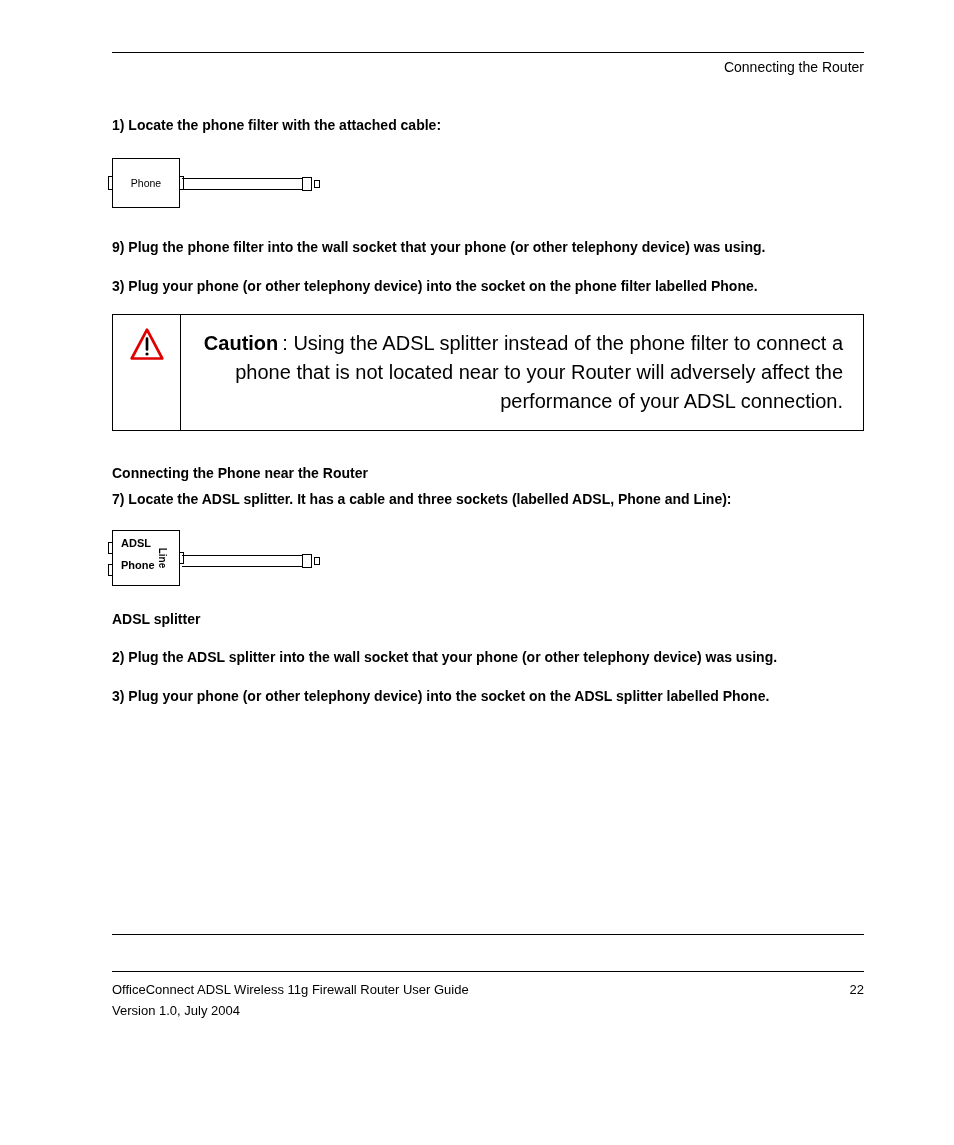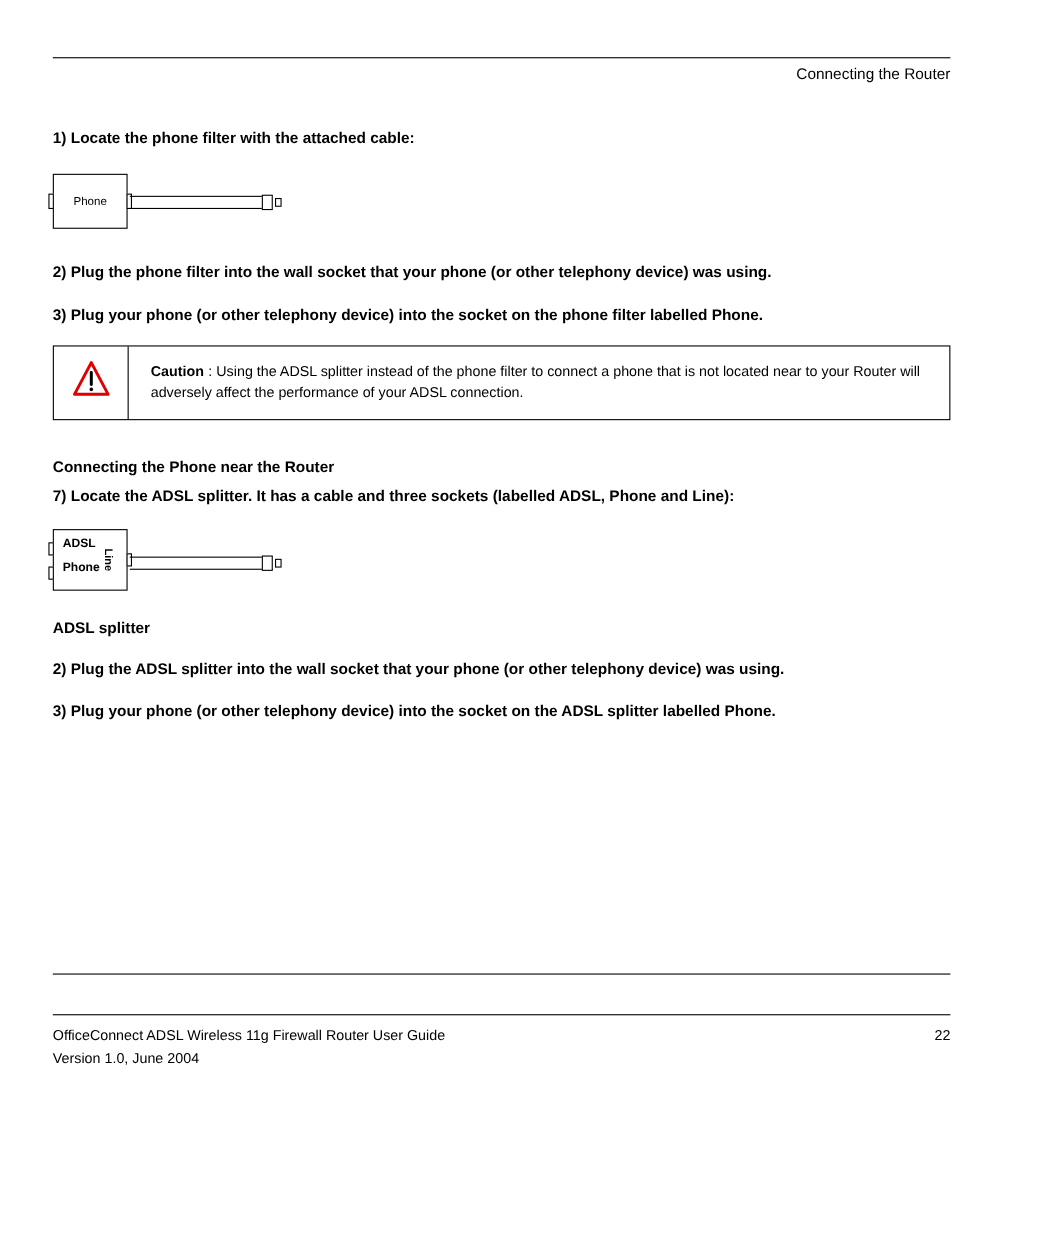--- a/index.html
+++ b/index.html
@@ -6,21 +6,21 @@
     margin: 0;
     padding: 0;
     background: #fff;
     font-family: "Segoe UI", Tahoma, Verdana, Arial, sans-serif;
     color: #000;
     width: 954px;
   }
   .page {
     box-sizing: border-box;
     width: 954px;
-    padding: 52px 90px 40px 48px;
+    padding: 52px 90px 40px 112px;
     position: relative;
   }
   .hr {
     border: none;
     border-top: 1.6px solid #000;
     margin: 0;
   }
   .header-title {
     text-align: right;
     font-size: 14px;
@@ -178,22 +178,23 @@
     display:flex;
     align-items:flex-start;
     justify-content:center;
     padding-top:12px;
     box-sizing:border-box;
   }
   .caution .iconcell svg { width:36px;height:36px; }
   .caution .textcell {
     flex:1;
     padding: 14px 20px;
-    font-size:13px;
+    font-size:20px;
     line-height:1.45;
+    text-align:right;
   }
   .caution .textcell .ctitle {
     font-weight:bold;
     margin-right:4px;
   }
   
   h3.sect {
     font-size:14px;
     font-weight:bold;
     margin: 34px 0 8px 0;
@@ -229,21 +230,21 @@
       <div class="jack-right"></div>
       <span class="filter-label">Phone</span>
     </div>
     <div class="cable">
       <div class="wire-top"></div>
       <div class="wire-bottom"></div>
       <div class="plug"></div>
     </div>
   </div>
 
-  <p class="para">2) Plug the phone filter into the wall socket that your phone (or other telephony device) was using.</p>
+  <p class="para">9) Plug the phone filter into the wall socket that your phone (or other telephony device) was using.</p>
 
   <p class="para">
     <span>3) Plug your phone (or other telephony device) into the socket on the phone filter labelled </span><b>Phone</b><span>.</span>
   </p>
 
   <div class="caution">
     <div class="iconcell">
       <svg viewBox="0 0 40 40">
         <polygon points="20,3 37,35 3,35" fill="none" stroke="#E00000" stroke-width="3" stroke-linejoin="round"></polygon>
         <line x1="20" y1="13" x2="20" y2="25" stroke="#000" stroke-width="3" stroke-linecap="round"></line>
@@ -282,15 +283,15 @@
   </p>
 
   <div style="height:210px"></div>
 
   <hr class="hr">
   <hr class="footer-hr">
   <div class="footer">
     <span>OfficeConnect ADSL Wireless 11g Firewall Router User Guide</span>
     <span>22</span>
   </div>
-  <div class="footer-line2">Version 1.0, June 2004</div>
+  <div class="footer-line2">Version 1.0, July 2004</div>
 
 </div>
 
 </body></html>

